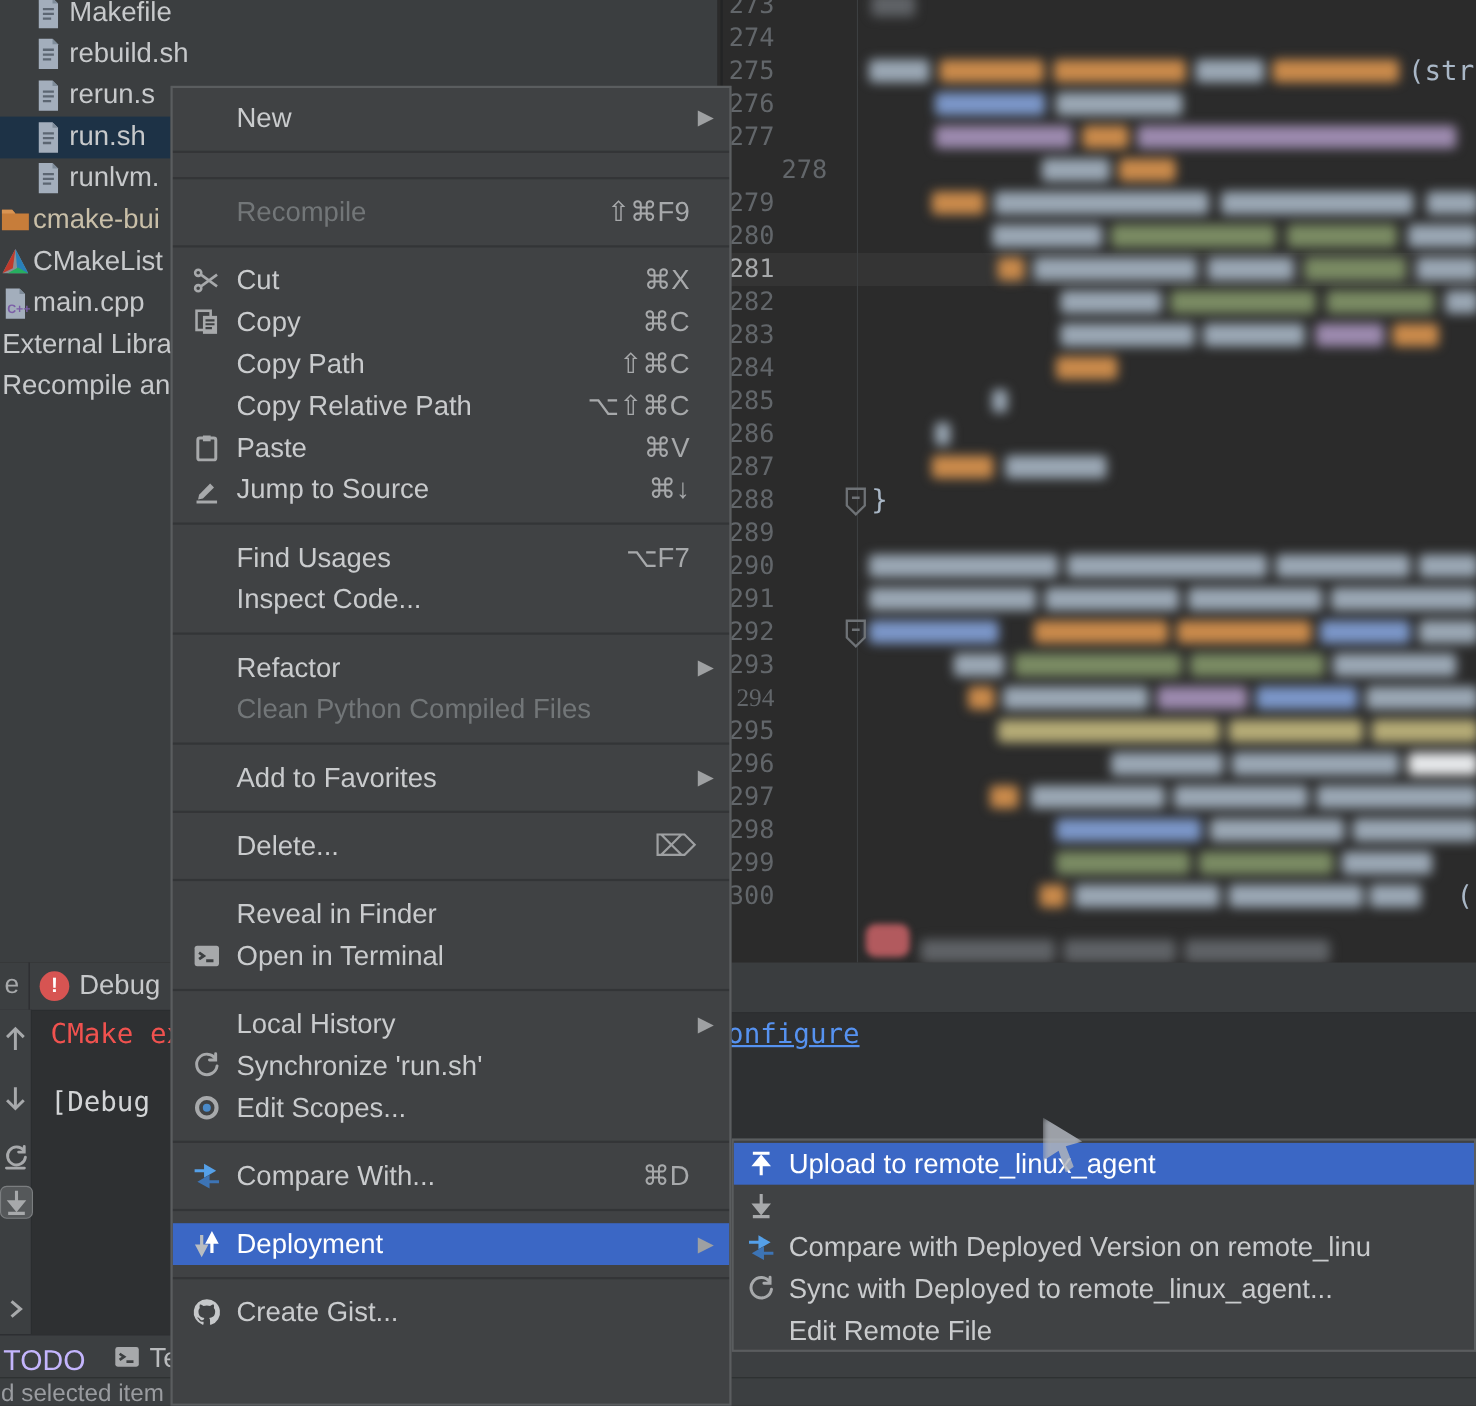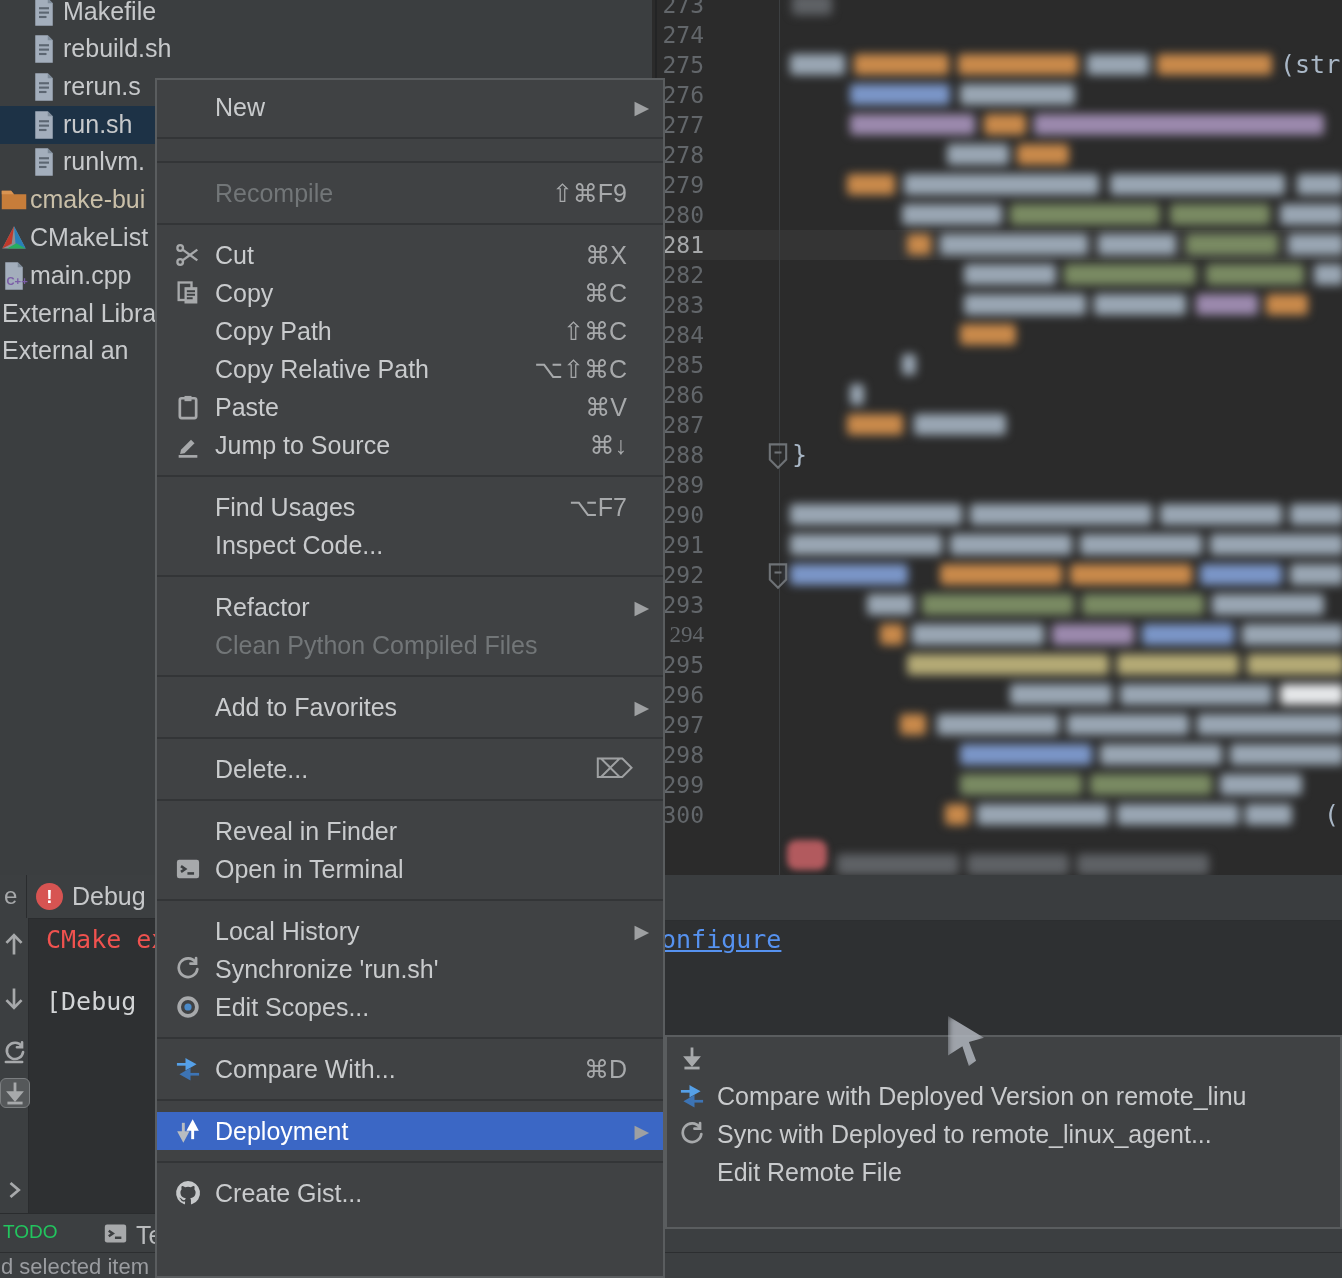--- a/index.html
+++ b/index.html
@@ -35,21 +35,21 @@
   #debug-badge{position:absolute;left:36px;top:8px;width:27px;height:27px;border-radius:50%;background:#d75452;
       color:#fff;font-weight:bold;font-size:19px;text-align:center;line-height:27px;}
   #debug-tab-label{position:absolute;left:72px;top:7px;font-size:25px;color:#c6c8ca;}
   #debug-toolbar{position:absolute;left:0;top:43px;width:28px;height:295px;background:#3c3f41;border-right:1px solid #2a2c2e;}
   .tb-ic{position:absolute;left:0px;width:28px;height:28px;color:#9da0a3;}
   .tb-box{background:#55585a;border:1px solid #7b7e80;border-radius:6px;}
   #cmake-line1{position:absolute;left:46px;top:50px;font-family:"DejaVu Sans Mono",monospace;font-size:25px;color:#f0524f;}
   #cmake-line2{position:absolute;left:46px;top:112px;font-family:"DejaVu Sans Mono",monospace;font-size:25px;color:#d2d4d6;}
 
   #bottom-bar{left:0;top:1213px;width:1342px;height:39px;background:#3c3f41;border-top:1px solid #2a2c2e;}
-  #todo-label{position:absolute;left:3px;top:7px;font-size:19px;color:#22c55e;}
+  #todo-label{position:absolute;left:3px;top:7px;font-size:26px;color:#c4b5fd;}
   #term-ic{position:absolute;left:102px;top:6px;width:27px;height:27px;}
   #term-label{position:absolute;left:136px;top:7px;font-size:25px;color:#b9bbbd;}
   #status-bar{left:0;top:1252px;width:1342px;height:26px;background:#3c3f41;border-top:1px solid #2c2e30;}
   #status-text{position:absolute;left:1px;top:1px;font-size:22px;color:#9a9ca0;}
 
   
   .tree-row{position:absolute;left:0;width:652px;height:38px;}
   .tree-row.sel{background:#1d3246;}
   .tree-ic{position:absolute;top:4px;width:28px;height:30px;}
   .tree-label{position:absolute;top:4px;font-size:25px;color:#c7c9cb;white-space:nowrap;}
@@ -178,34 +178,34 @@
           <path d="M13 1l4 4h-4z" fill="#7e8b99"></path>
           <text x="4" y="19" font-size="9" font-family="sans-serif" font-weight="bold" fill="#7b5ea7">C++</text>
         </svg>
       </span>
       <span class="tree-label" style="left: 30px;">main.cpp</span>
     </div>
     <div class="tree-row" style="top: 295px;">
       <span class="tree-label" style="left: 2px;">External Libra</span>
     </div>
     <div class="tree-row" style="top: 332px;">
-      <span class="tree-label" style="left: 2px;">External an</span>
+      <span class="tree-label" style="left: 2px;">Recompile an</span>
     </div>
   </div>
 
 <div class="abs" id="editor">
   <div class="abs" id="active-line"></div>
   <div class="abs" id="gutter-sep"></div>
   <div id="gutter-nums">
       <div class="gut-num" style="top: -10px;">273</div>
       <div class="gut-num" style="top: 20px;">274</div>
       <div class="gut-num" style="top: 50px;">275</div>
       <div class="gut-num" style="top: 80px;">276</div>
       <div class="gut-num" style="top: 110px;">277</div>
-      <div class="gut-num" style="top: 140px;">278</div>
+      <div class="gut-num" style="top: 140px; margin-left: 48px;">278</div>
       <div class="gut-num" style="top: 170px;">279</div>
       <div class="gut-num" style="top: 200px;">280</div>
       <div class="gut-num active" style="top: 230px;">281</div>
       <div class="gut-num" style="top: 260px;">282</div>
       <div class="gut-num" style="top: 290px;">283</div>
       <div class="gut-num" style="top: 320px;">284</div>
       <div class="gut-num" style="top: 350px;">285</div>
       <div class="gut-num" style="top: 380px;">286</div>
       <div class="gut-num" style="top: 410px;">287</div>
       <div class="gut-num" style="top: 440px;">288</div>
@@ -593,20 +593,32 @@
     <div class="mi">
       <span class="mi-ic">
         <svg viewBox="0 0 24 24">
           <path fill="#c6c8ca" d="M12 1.8a10.2 10.2 0 0 0-3.23 19.88c.51.1.7-.22.7-.49v-1.9c-2.84.62-3.44-1.2-3.44-1.2-.46-1.18-1.13-1.5-1.13-1.5-.93-.63.07-.62.07-.62 1.03.07 1.57 1.06 1.57 1.06.91 1.57 2.4 1.12 2.98.86.09-.66.36-1.12.65-1.38-2.27-.26-4.66-1.14-4.66-5.05 0-1.12.4-2.03 1.05-2.75-.1-.26-.46-1.3.1-2.7 0 0 .86-.28 2.8 1.05a9.7 9.7 0 0 1 5.1 0c1.94-1.33 2.8-1.05 2.8-1.05.56 1.4.2 2.44.1 2.7.65.72 1.05 1.63 1.05 2.75 0 3.92-2.4 4.78-4.68 5.04.37.32.7.94.7 1.9v2.82c0 .27.18.6.7.49A10.2 10.2 0 0 0 12 1.8z"></path>
         </svg>
       </span>
       <span class="mi-label">Create Gist...</span>
     </div>
   </div>
 <div class="abs menu" id="deployment-submenu">
+    <div class="mi sel">
+      <span class="mi-ic">
+        <svg viewBox="0 0 24 24">
+          <g stroke="#ffffff" stroke-width="2.4" fill="#ffffff">
+            <line x1="5.5" y1="3.8" x2="18.5" y2="3.8"></line>
+            <line x1="12" y1="21" x2="12" y2="10"></line>
+            <polygon points="6.9,12.8 12,6.6 17.1,12.8"></polygon>
+          </g>
+        </svg>
+      </span>
+      <span class="mi-label">Upload to remote_linux_agent</span>
+    </div>
     <div class="mi">
       <span class="mi-ic">
         <svg viewBox="0 0 24 24">
           <g stroke="#a7a9ab" stroke-width="2.4" fill="#a7a9ab">
             <line x1="5.5" y1="20.6" x2="18.5" y2="20.6"></line>
             <line x1="12" y1="3" x2="12" y2="14"></line>
             <polygon points="6.9,11.6 12,17.8 17.1,11.6"></polygon>
           </g>
         </svg>
       </span>

